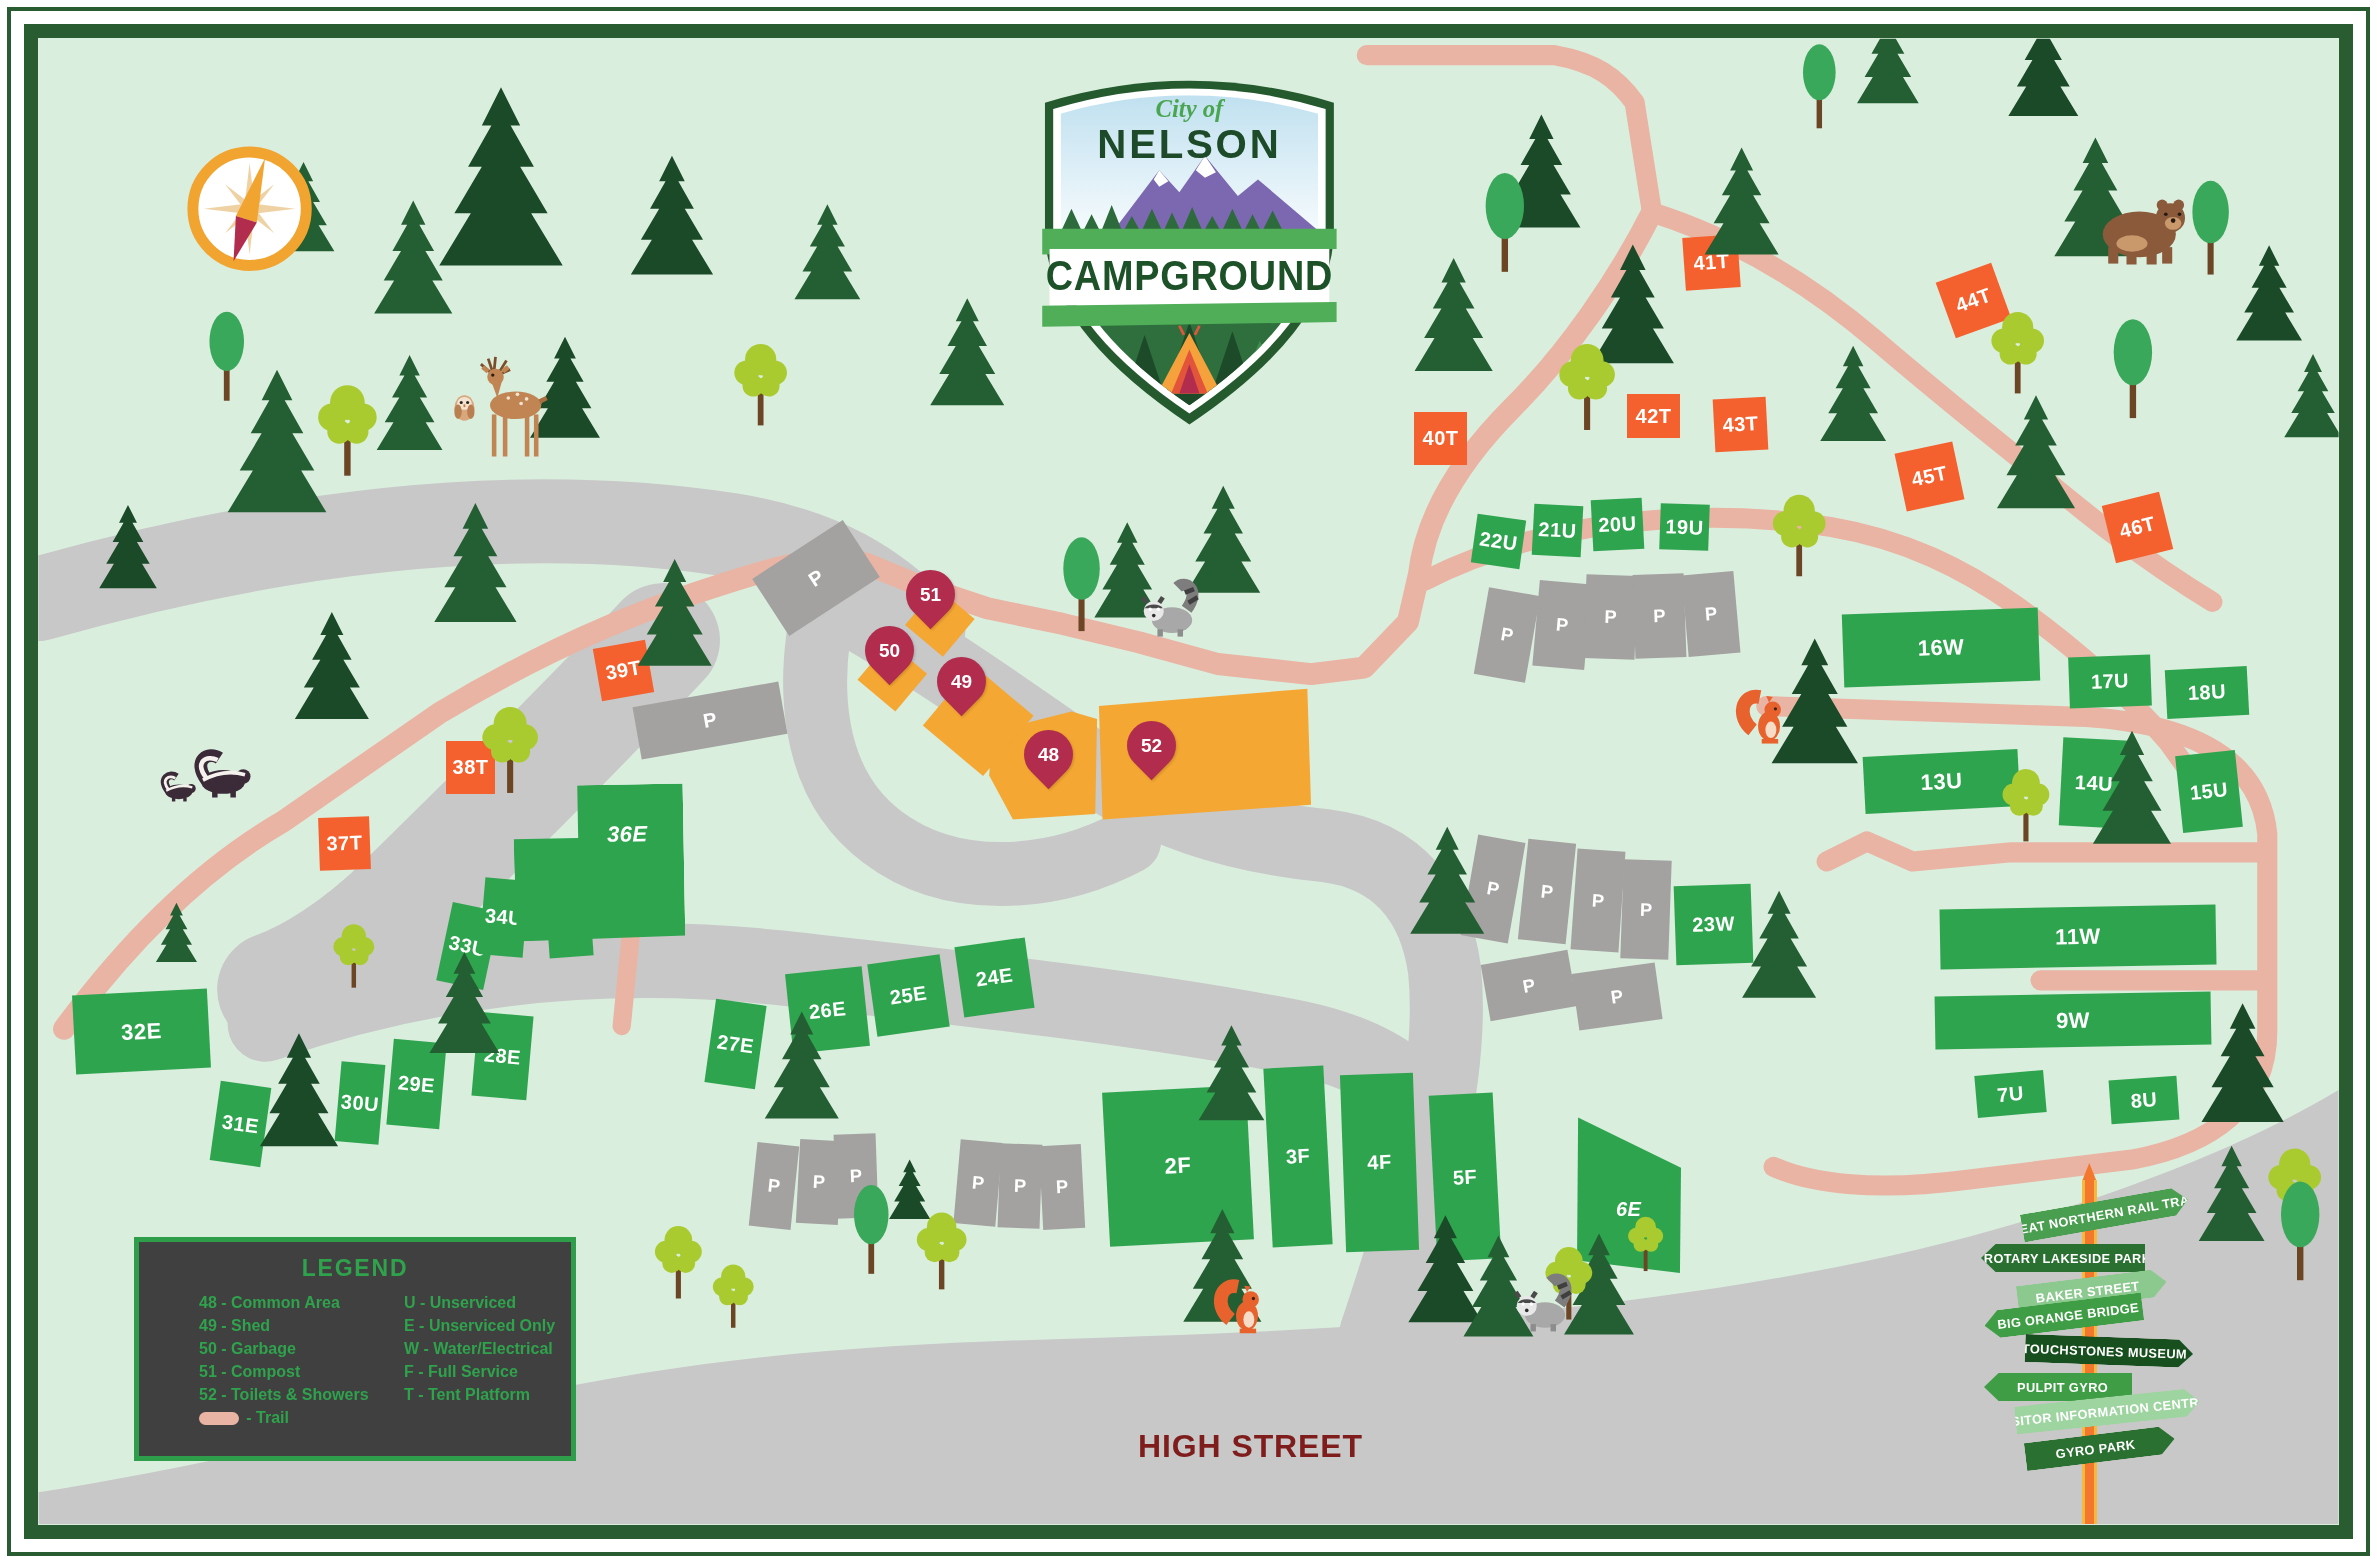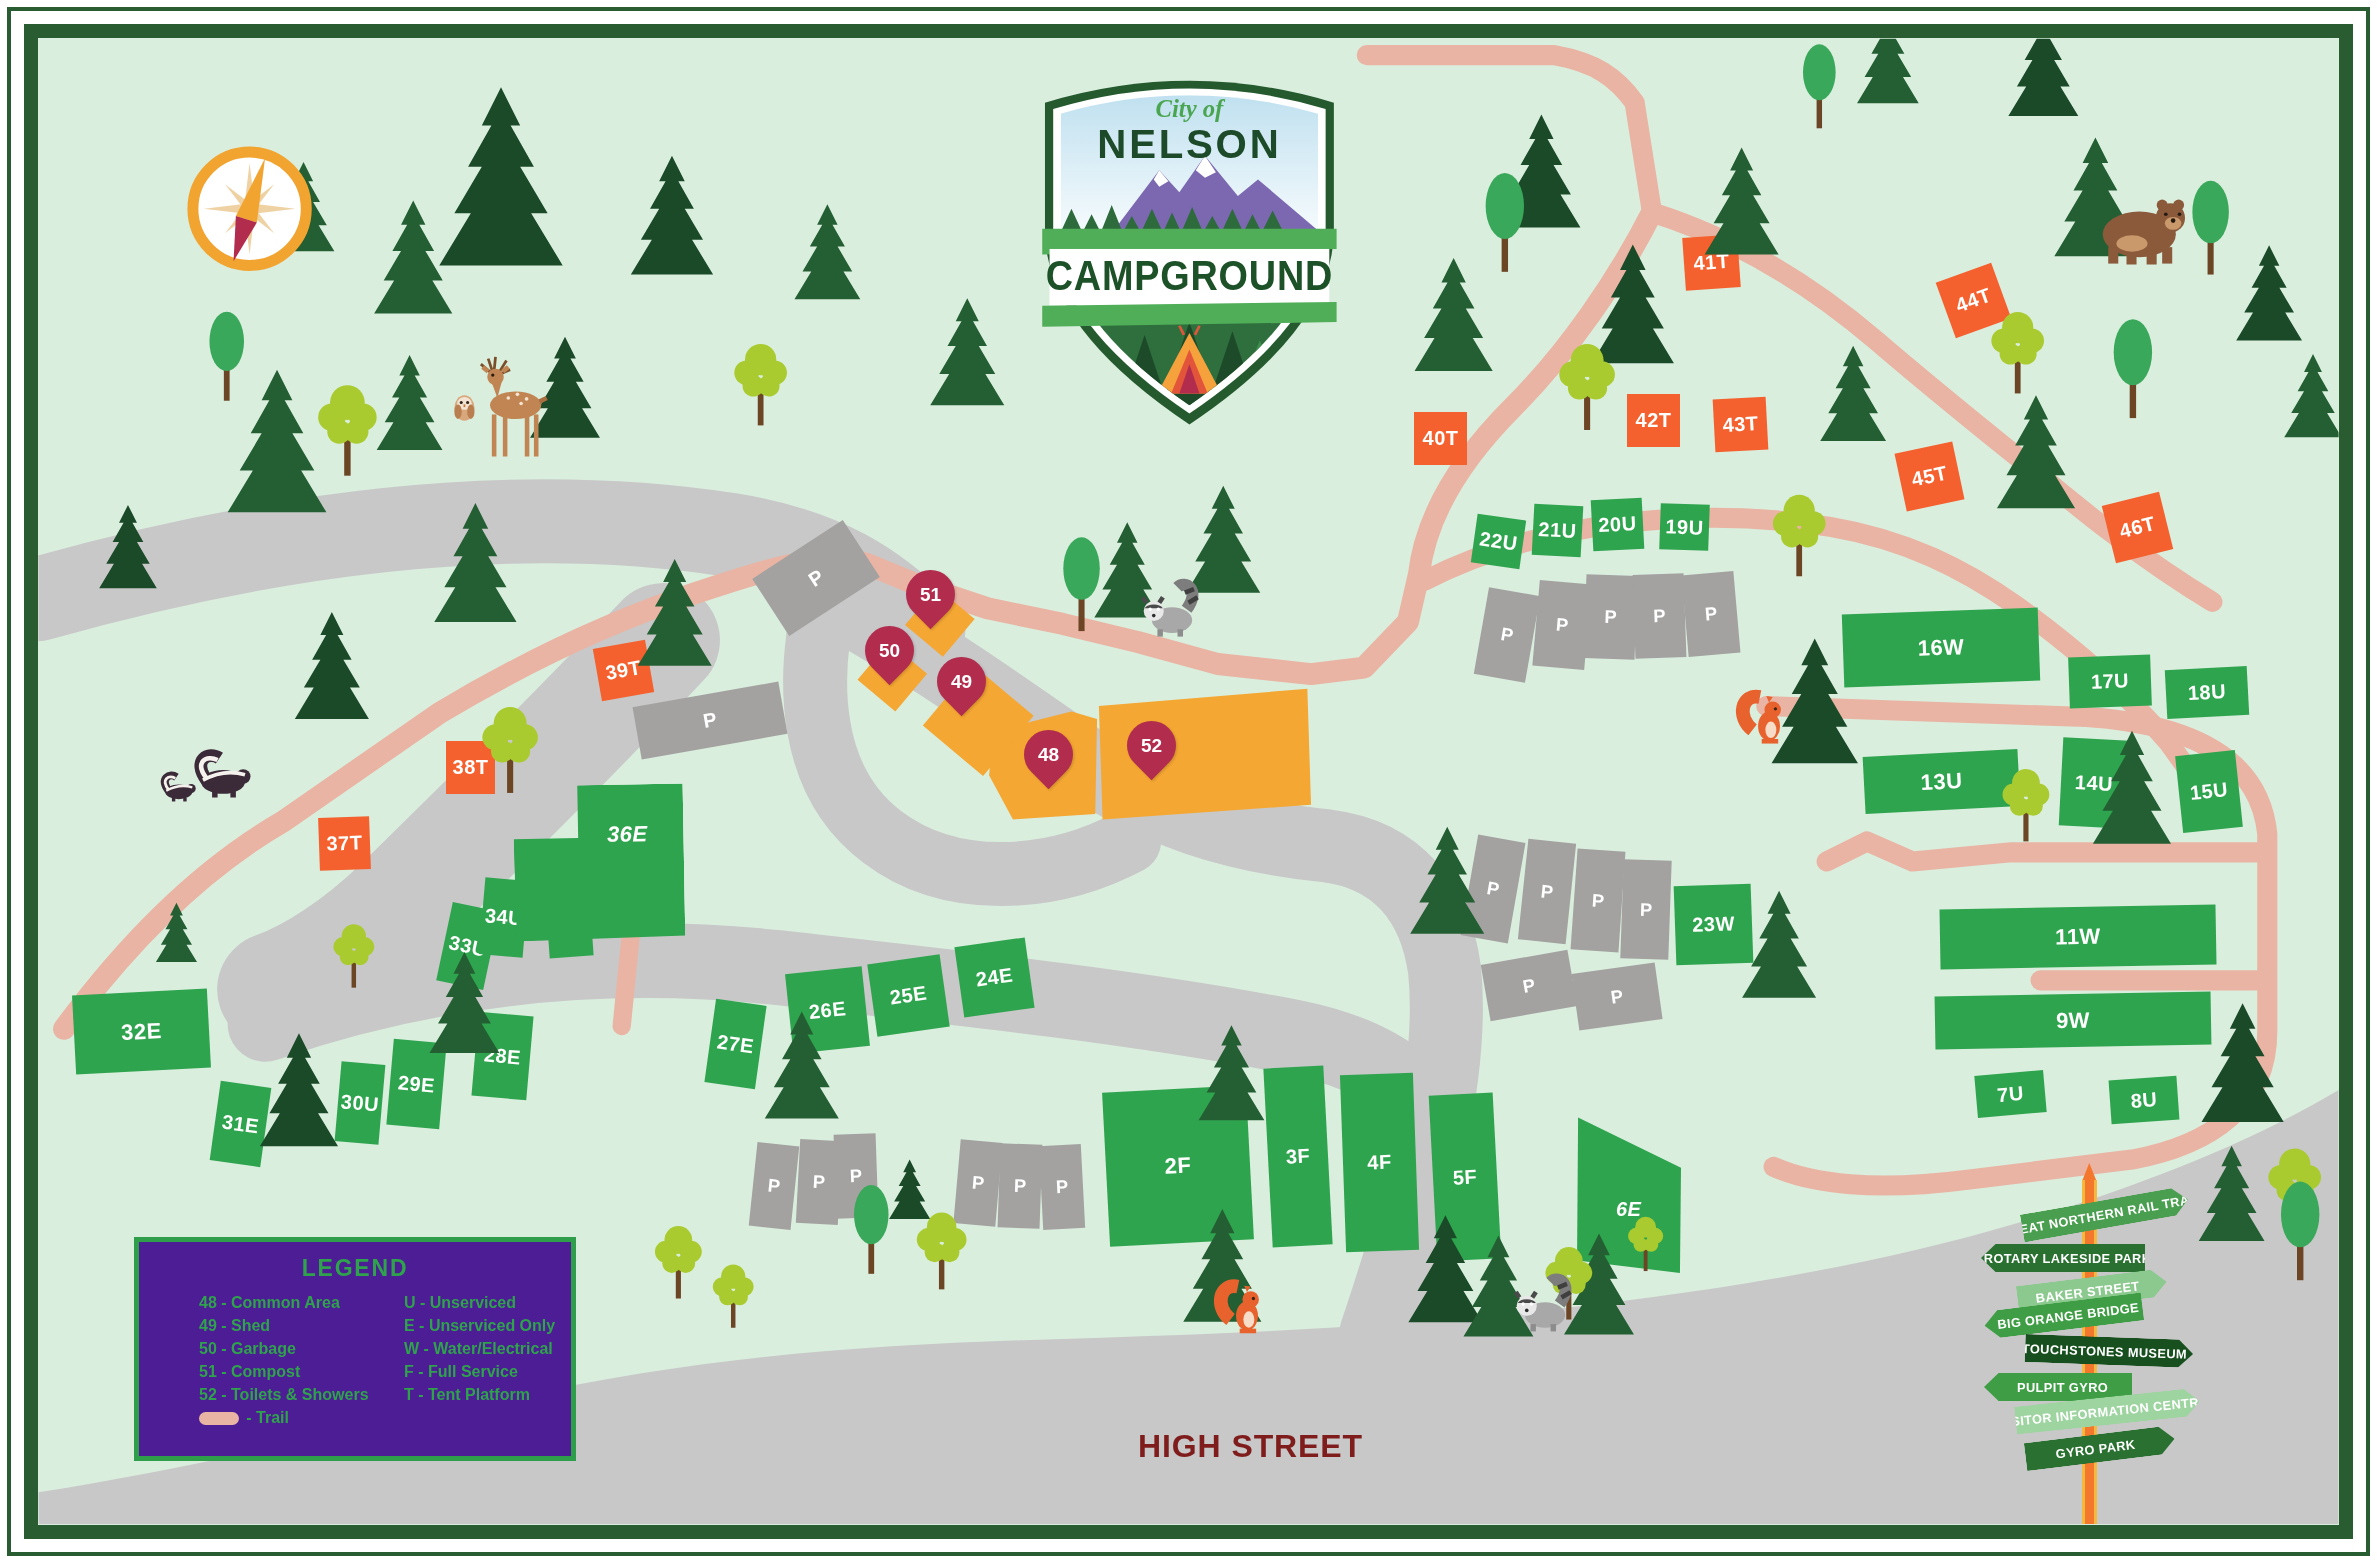--- a/index.html
+++ b/index.html
@@ -21,21 +21,21 @@
         color:#fff;font-weight:700;font-size:18.3px;}
   .p-lot{font-size:20px;}
 
   .pin{position:absolute;width:49px;height:49px;background:#b22c4e;border-radius:50% 50% 50% 0;
        transform:rotate(-45deg);z-index:25;box-shadow:0 1.8px 2.7px rgba(0,0,0,.15);}
   .pin .num{position:absolute;inset:0;display:flex;align-items:center;justify-content:center;
        transform:rotate(45deg);color:#fff;font-weight:700;font-size:19px;}
 
   .street-label{position:absolute;color:#7f1d1d;font-weight:700;font-size:32px;letter-spacing:0.9px;z-index:22;}
 
-  .legend{position:absolute;left:134px;top:1237px;width:442px;height:224px;background:#4c1d95;
+  .legend{position:absolute;left:134px;top:1237px;width:442px;height:224px;background:#404040;
           border:5.5px solid #2f9e4a;box-sizing:border-box;z-index:30;}
   .legend-title{text-align:center;margin-top:12.8px;color:#2fa24c;font-weight:700;font-size:23px;letter-spacing:1.8px;}
   .legend-cols{display:flex;margin-top:9.1px;}
   .legend ul{list-style:none;margin:0;padding:0;}
   .legend li{color:#2fa24c;font-weight:700;font-size:16px;line-height:23px;white-space:nowrap;}
   .legend .col-l{margin-left:60px;width:183px;}
   .legend .col-r{margin-left:22px;}
   .trail-swatch{display:inline-block;width:40px;height:12.8px;border-radius:7.3px;background:#e9b4a3;
                 vertical-align:middle;margin-right:7.3px;}
 
@@ -202,21 +202,21 @@
         </div>
         <div class="site site--tent" style="left: 597px; top: 644px; width: 53px; height: 53px; transform: rotate(-10deg);">
           <span class="lbl">39T</span>
         </div>
         <div class="site site--tent" style="left: 1414px; top: 412px; width: 53px; height: 53px; transform: rotate(0deg);">
           <span class="lbl">40T</span>
         </div>
         <div class="site site--tent" style="left: 1684px; top: 236px; width: 55px; height: 53px; transform: rotate(-4deg);">
           <span class="lbl">41T</span>
         </div>
-        <div class="site site--tent" style="left: 1627px; top: 394px; width: 53px; height: 53px; transform: rotate(0deg);">
+        <div class="site site--tent" style="left: 1627px; top: 394px; width: 53px; height: 44px; transform: rotate(0deg);">
           <span class="lbl">42T</span>
         </div>
         <div class="site site--tent" style="left: 1714px; top: 398px; width: 53px; height: 53px; transform: rotate(-3deg);">
           <span class="lbl">43T</span>
         </div>
         <div class="site site--tent" style="left: 1944px; top: 271px; width: 59px; height: 59px; transform: rotate(-20deg);">
           <span class="lbl">44T</span>
         </div>
         <div class="site site--tent" style="left: 1900px; top: 447px; width: 59px; height: 59px; transform: rotate(-12deg);">
           <span class="lbl">45T</span>

